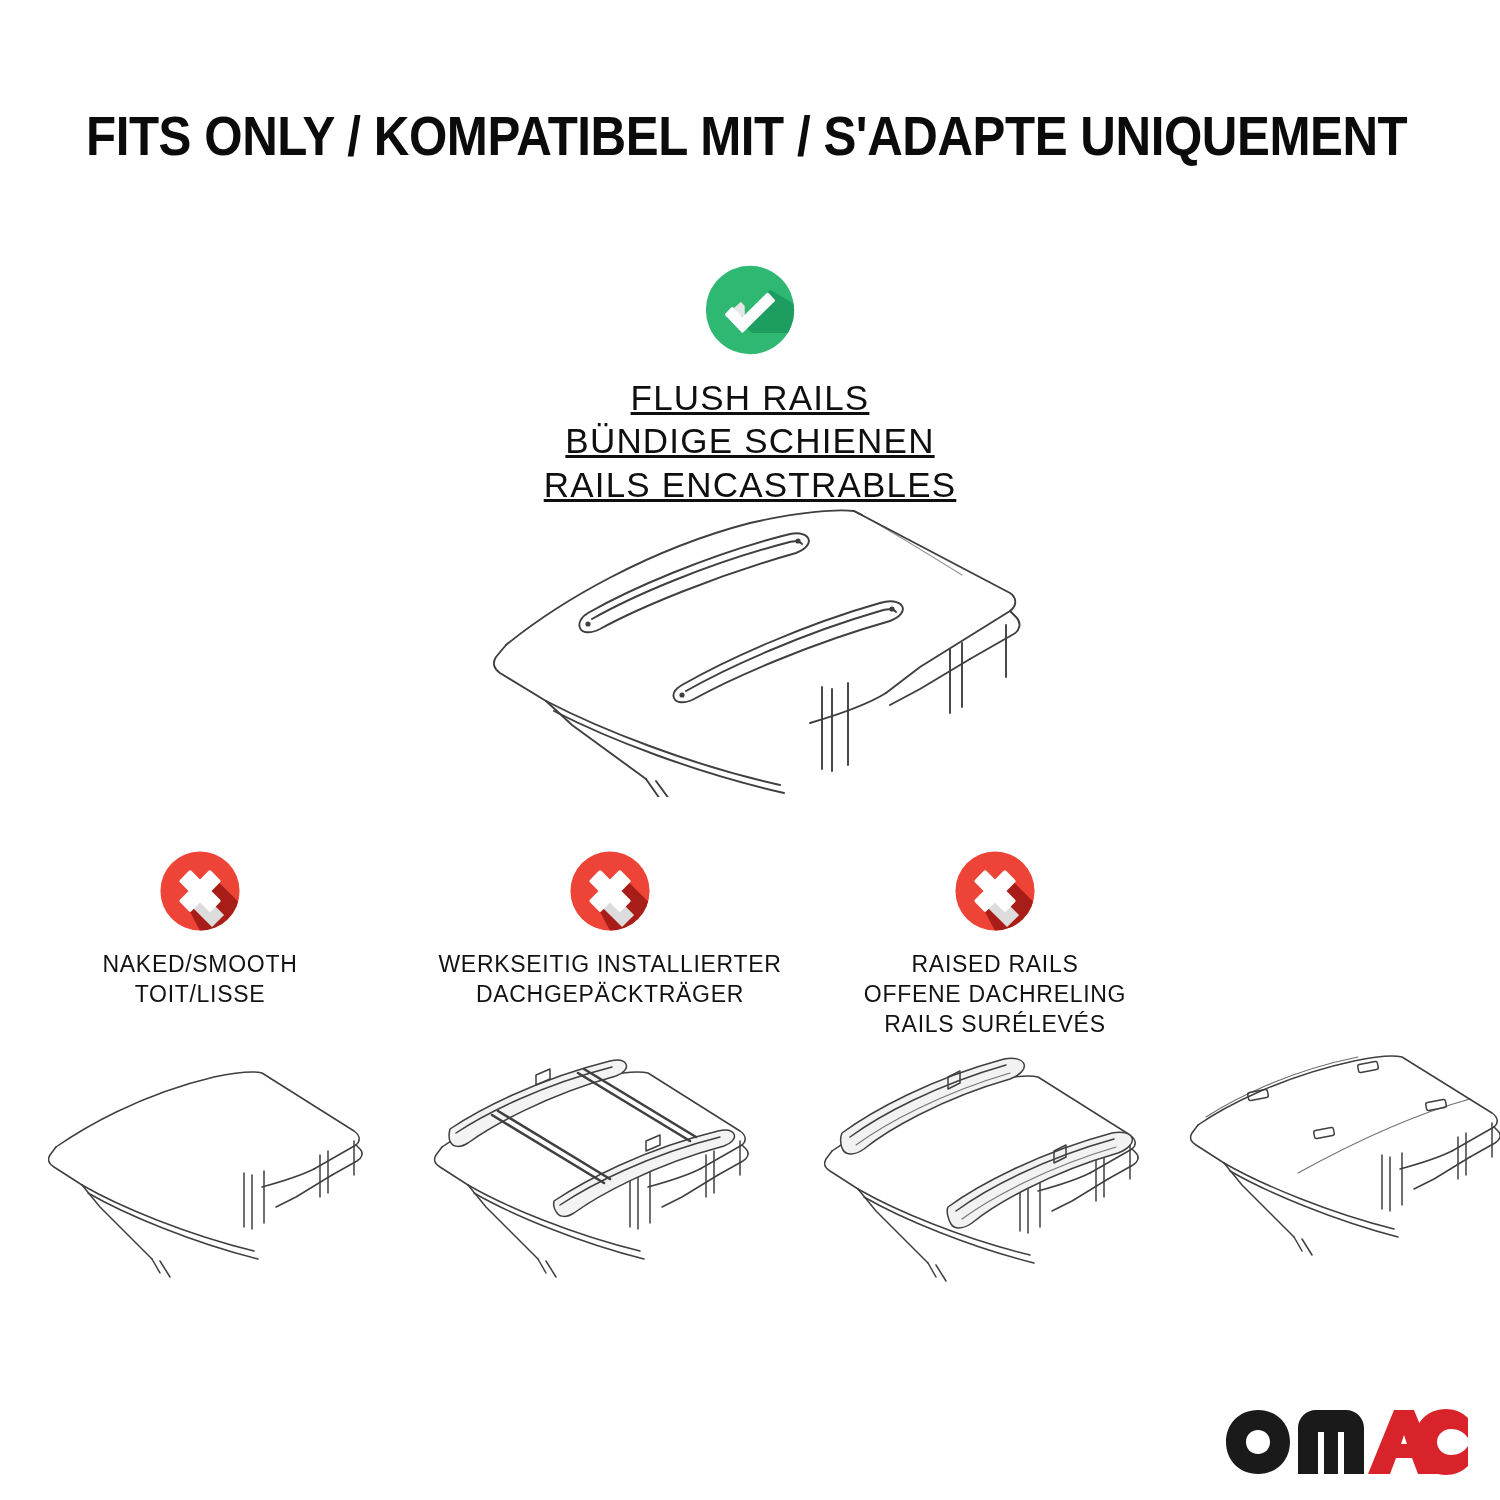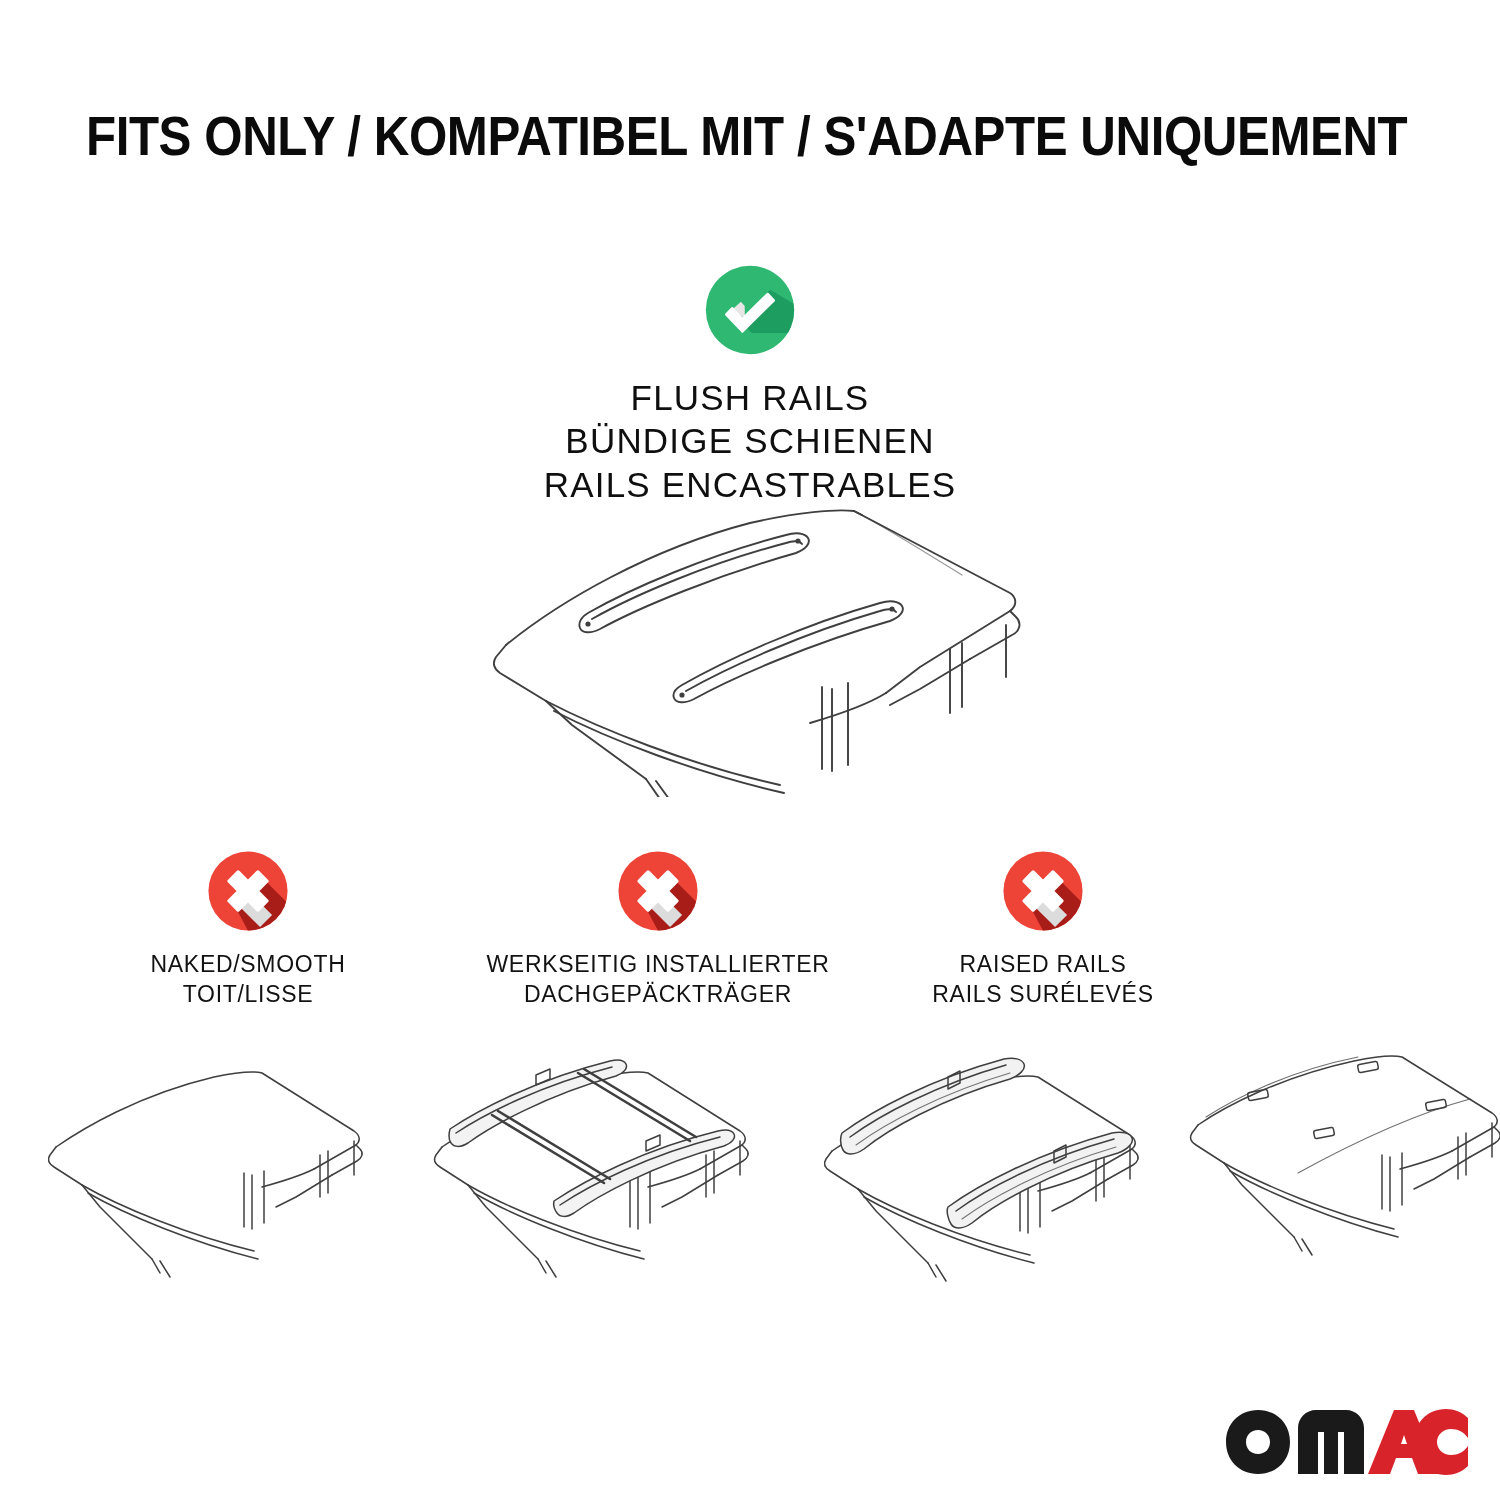--- a/index.html
+++ b/index.html
@@ -44,20 +44,21 @@
   }
   .badge svg{display:block;width:100%;height:100%;}
 
   .primary-labels{
     margin-top:18px;
     font-size:35px;
     font-weight:300;
     letter-spacing:1.2px;
     line-height:1.24;
     color:#0f0f0f;
+    text-decoration:underline;
   }
   .primary-labels div{white-space:nowrap;}
 
   .primary-art{
     position:absolute;
     left:0;right:0;
     top:235px;
     display:flex;
     justify-content:center;
   }
@@ -67,21 +68,21 @@
   .cols{
     position:absolute;
     left:0;right:0;top:848px;
     display:flex;
     align-items:flex-start;
   }
   .col{
     flex:0 0 auto;
     text-align:center;
   }
-  .col.c1{width:400px;margin-left:48px;}
+  .col.c1{width:400px;}
   .col.c2{width:420px;}
   .col.c3{width:350px;}
   .col.c4{width:330px;}
 
   .col .badge{width:86px;height:86px;}
 
   .col-labels{
     margin-top:16px;
     font-size:23px;
     font-weight:300;
@@ -254,20 +255,21 @@
         </g>
         <g clip-path="url(#xClip3)">
           <path d="M50 50 L64 64 L78 78 L64 92 L36 64 Z" fill="#dcdcdc"></path>
         </g>
         <path d="M38.5 28 L50 39.5 L61.5 28 L72 38.5 L60.5 50 L72 61.5 L61.5 72 L50 60.5 L38.5 72
                  L28 61.5 L39.5 50 L28 38.5 Z" fill="#ffffff" stroke="#ffffff" stroke-width="4" stroke-linejoin="round"></path>
       </svg>
     </div>
     <div class="col-labels">
       <div>RAISED RAILS</div>
+      <div>OFFENE DACHRELING</div>
       <div>RAILS SURÉLEVÉS</div>
     </div>
   </div>
 
 </div>
 
 <div class="arts">
 
   <div style="left:48px;">
     <svg width="340" height="240" viewBox="0 0 340 240" xmlns="http://www.w3.org/2000/svg" fill="none" stroke="#3f3f3f" stroke-width="1.5" stroke-linecap="round" stroke-linejoin="round">

